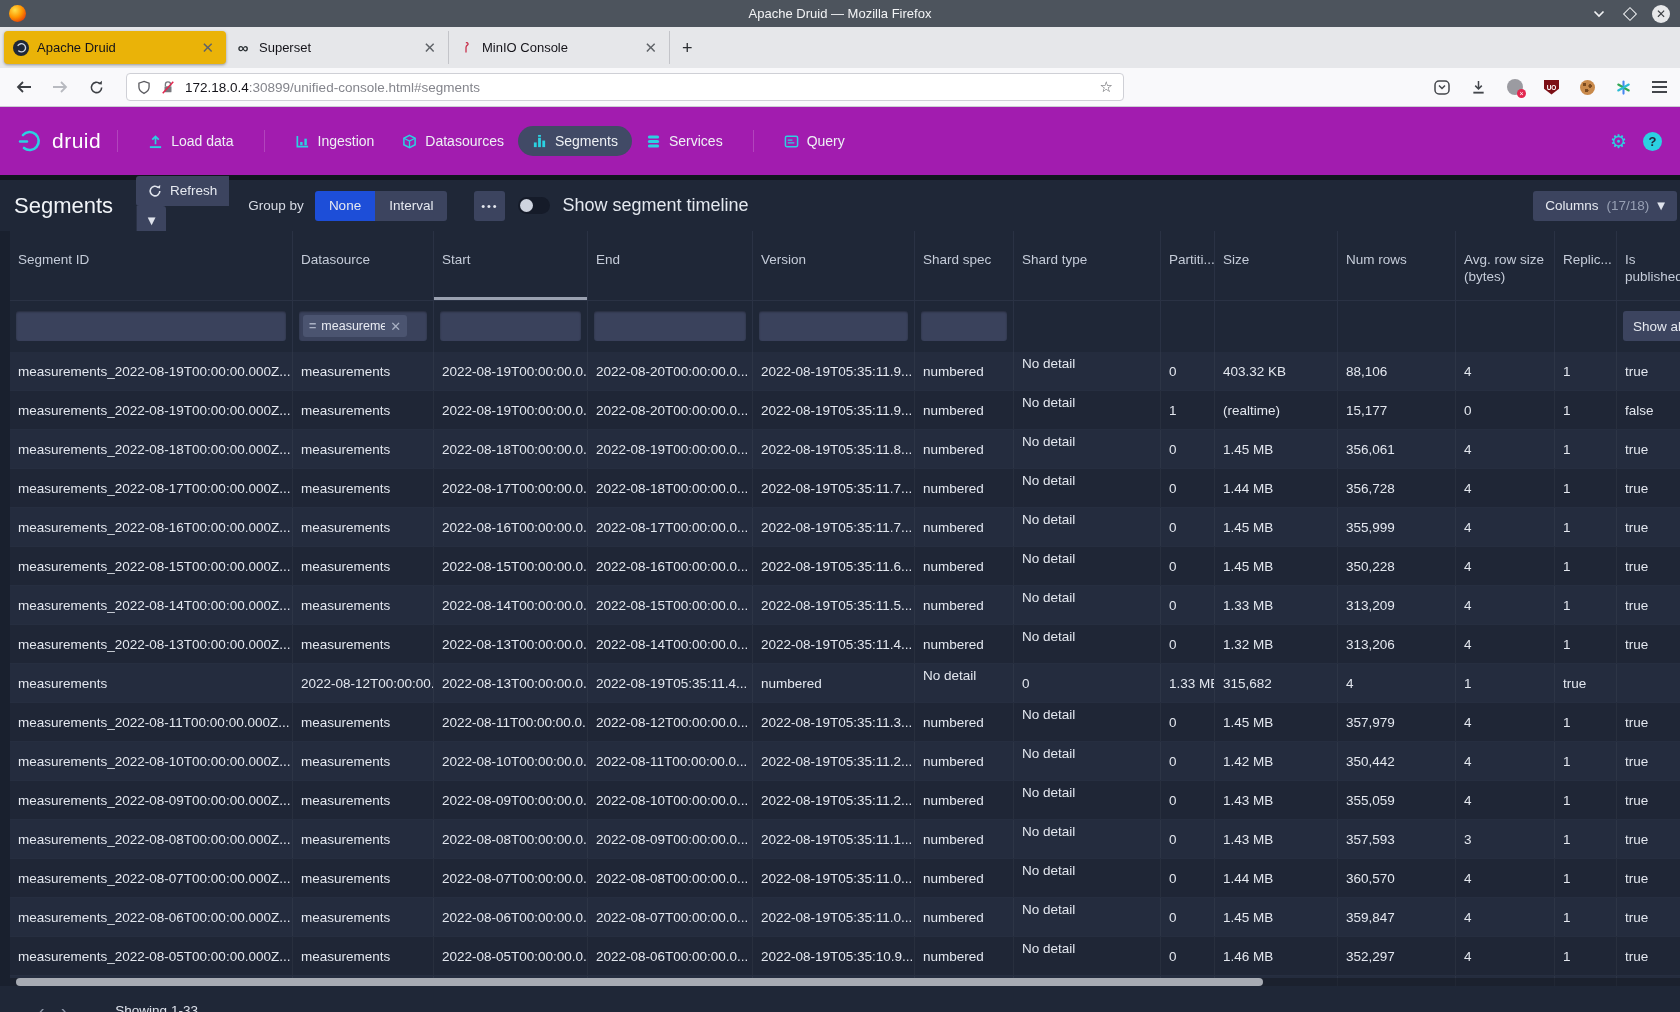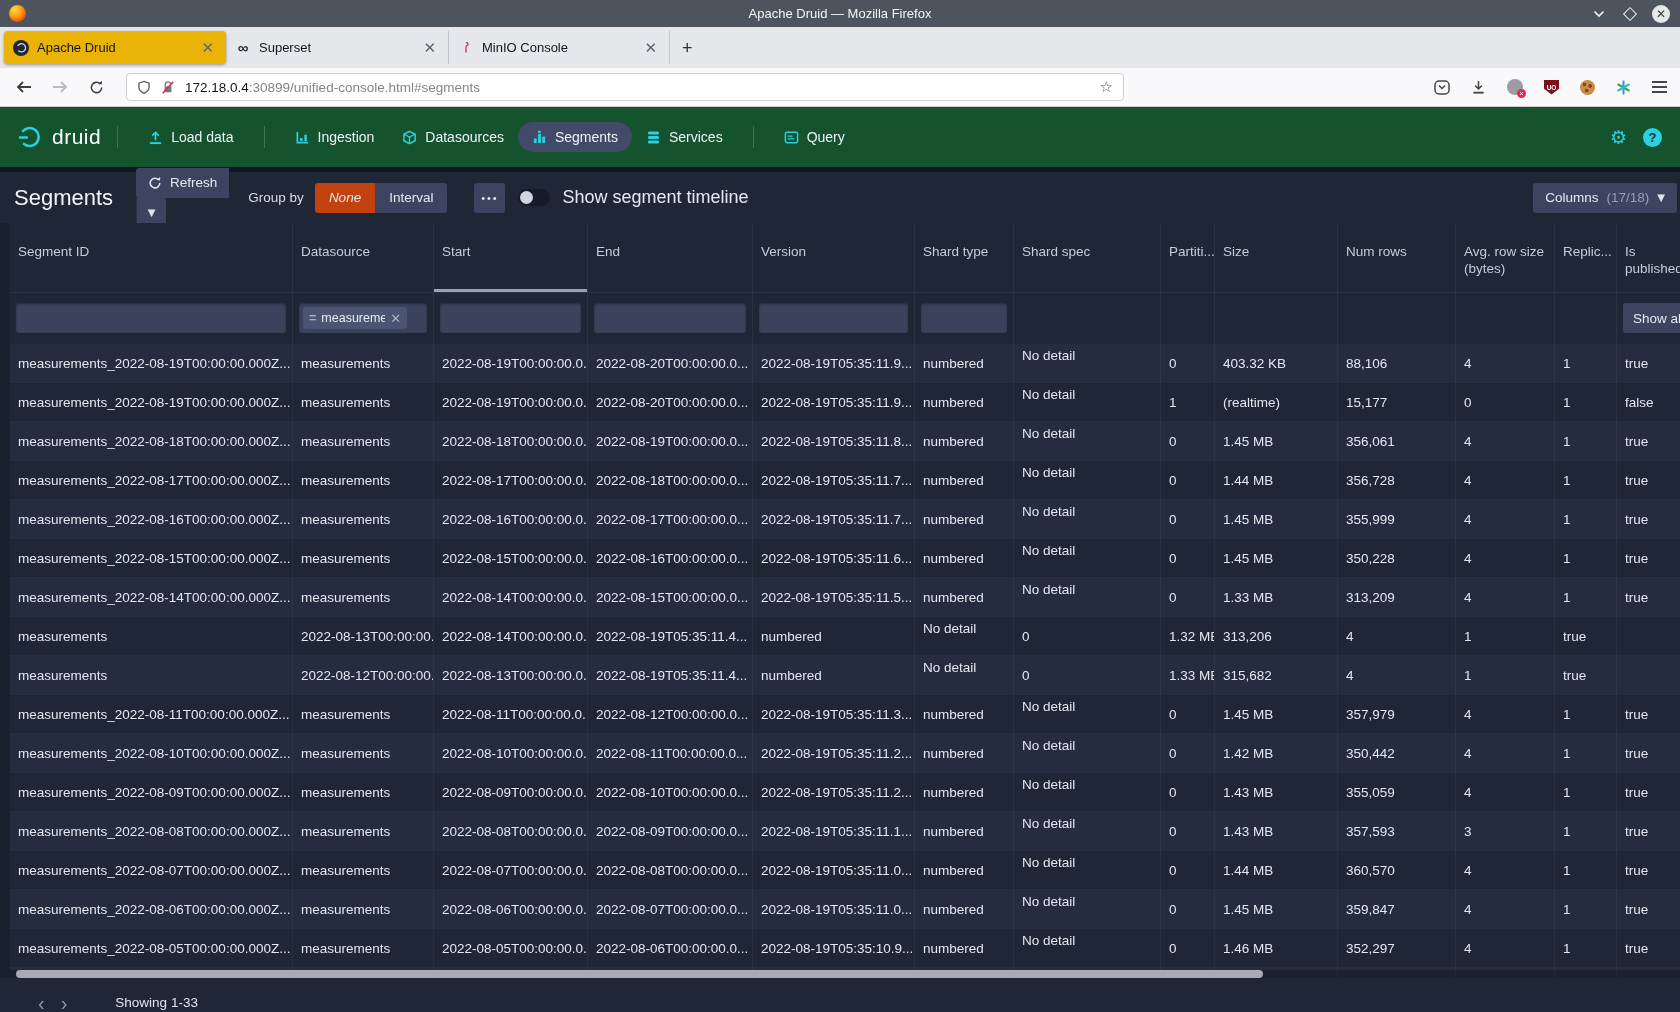--- a/index.html
+++ b/index.html
@@ -50,21 +50,21 @@
     background-image:radial-gradient(circle at 30% 30%,#7a4a1f 1.6px,transparent 2px),
                      radial-gradient(circle at 68% 40%,#7a4a1f 1.6px,transparent 2px),
                      radial-gradient(circle at 45% 70%,#7a4a1f 1.6px,transparent 2px);}
   .extpuz{width:16px;height:16px;border-radius:50%;background:#9b9ba1;position:relative;}
   .extpuz::after{content:"×";position:absolute;right:-3px;bottom:-3px;width:9px;height:9px;border-radius:50%;
     background:#e22850;color:#fff;font-size:7px;line-height:9px;text-align:center;}
   .hamb{display:flex;flex-direction:column;gap:3px;}
   .hamb i{display:block;width:15px;height:2px;background:#43464b;}
 
   
-  .dnavbar{height:60px;background:#14532d;display:flex;align-items:center;padding:0 18px;flex:none;}
+  .dnavbar{height:40px;background:#a21caf;display:flex;align-items:center;padding:14px 18px;flex:none;}
   .brand{display:flex;align-items:center;gap:8px;}
   .brandname{color:#ffffff;font-size:21px;letter-spacing:.5px;}
   .nsep{width:1px;height:22px;background:rgba(255,255,255,.18);margin:0 16px;flex:none;}
   .nitem{display:flex;align-items:center;gap:8px;color:#eef1f5;font-size:14px;padding:7px 14px;border-radius:16px;white-space:nowrap;}
   .nitem.active{background:#414a66;}
   .nright{margin-left:auto;display:flex;align-items:center;gap:16px;}
   .gear{color:#2bd1e2;font-size:19px;font-family:"DejaVu Sans",sans-serif;line-height:1;}
   .helpc{width:19px;height:19px;border-radius:50%;background:#2bd1e2;color:#22293c;font-weight:bold;font-size:13px;
     display:flex;align-items:center;justify-content:center;}
   .navedge{height:5px;background:#11161f;flex:none;}
@@ -76,21 +76,21 @@
     border-radius:3px;padding:0 12px;box-sizing:border-box;white-space:nowrap;}
   .splitbtn{display:flex;margin-right:19px;flex-direction:column;}
   .splitbtn .btn{border-radius:3px 0 0 3px;gap:8px;}
   .splitbtn .caretbtn{width:30px;padding:0;justify-content:center;border-radius:0 3px 3px 0;border-left:1px solid #2a3246;}
   .caret{font-size:10px;color:#dfe3ec;font-family:"DejaVu Sans",sans-serif;}
   .glabel{color:#d8dce5;font-size:13.5px;margin-right:11px;}
   .seggroup{display:flex;margin-right:27px;}
   .seggroup .btn{border-radius:0;padding:0 14px;}
   .seggroup .btn:first-child{border-radius:3px 0 0 3px;}
   .seggroup .btn:last-child{border-radius:0 3px 3px 0;}
-  .seggroup .btn.sel{background:#c2410c;font-style:italic;}
+  .seggroup .btn.sel{background:#1d4ed8;}
   .morebtn{width:31px;justify-content:center;letter-spacing:2px;font-size:11px;padding:0;margin-right:13px;}
   .toggle{width:32px;height:17px;border-radius:9px;background:#151b29;position:relative;margin-right:12px;flex:none;}
   .toggle .knob{position:absolute;left:2px;top:2px;width:13px;height:13px;border-radius:50%;background:#cfd4df;}
   .tgllabel{color:#e4e8ef;font-size:18px;}
   .colbtn{margin-left:auto;margin-right:3px;gap:8px;}
   .colcount{color:#97a0b4;}
 
   
   .dtable{position:relative;margin-left:10px;width:1680px;height:755px;flex:none;background:#1b2230;}
   .thead,.tfilters,.tr{display:grid;}
@@ -361,24 +361,24 @@
         <div class="th sorted">
           <span>Start</span>
         </div>
         <div class="th">
           <span>End</span>
         </div>
         <div class="th">
           <span>Version</span>
         </div>
         <div class="th">
+          <span>Shard spec</span>
+        </div>
+        <div class="th">
           <span>Shard type</span>
-        </div>
-        <div class="th">
-          <span>Shard spec</span>
         </div>
         <div class="th">
           <span>Partiti...</span>
         </div>
         <div class="th">
           <span>Size</span>
         </div>
         <div class="th">
           <span>Num rows</span>
         </div>
@@ -527,20 +527,21 @@
           <div class="td">numbered</div>
           <div class="td spec">No detail</div>
           <div class="td">0</div>
           <div class="td">1.33 MB</div>
           <div class="td">313,209</div>
           <div class="td">4</div>
           <div class="td">1</div>
           <div class="td">true</div>
         </div>
         <div class="tr even" style="grid-template-columns: 283px 141px 154px 165px 162px 99px 147px 54px 123px 118px 99px 62px 73px;">
+          <div class="td">measurements_2022-08-13T00:00:00.000Z...</div>
           <div class="td">measurements</div>
           <div class="td">2022-08-13T00:00:00.0...</div>
           <div class="td">2022-08-14T00:00:00.0...</div>
           <div class="td">2022-08-19T05:35:11.4...</div>
           <div class="td">numbered</div>
           <div class="td spec">No detail</div>
           <div class="td">0</div>
           <div class="td">1.32 MB</div>
           <div class="td">313,206</div>
           <div class="td">4</div>

